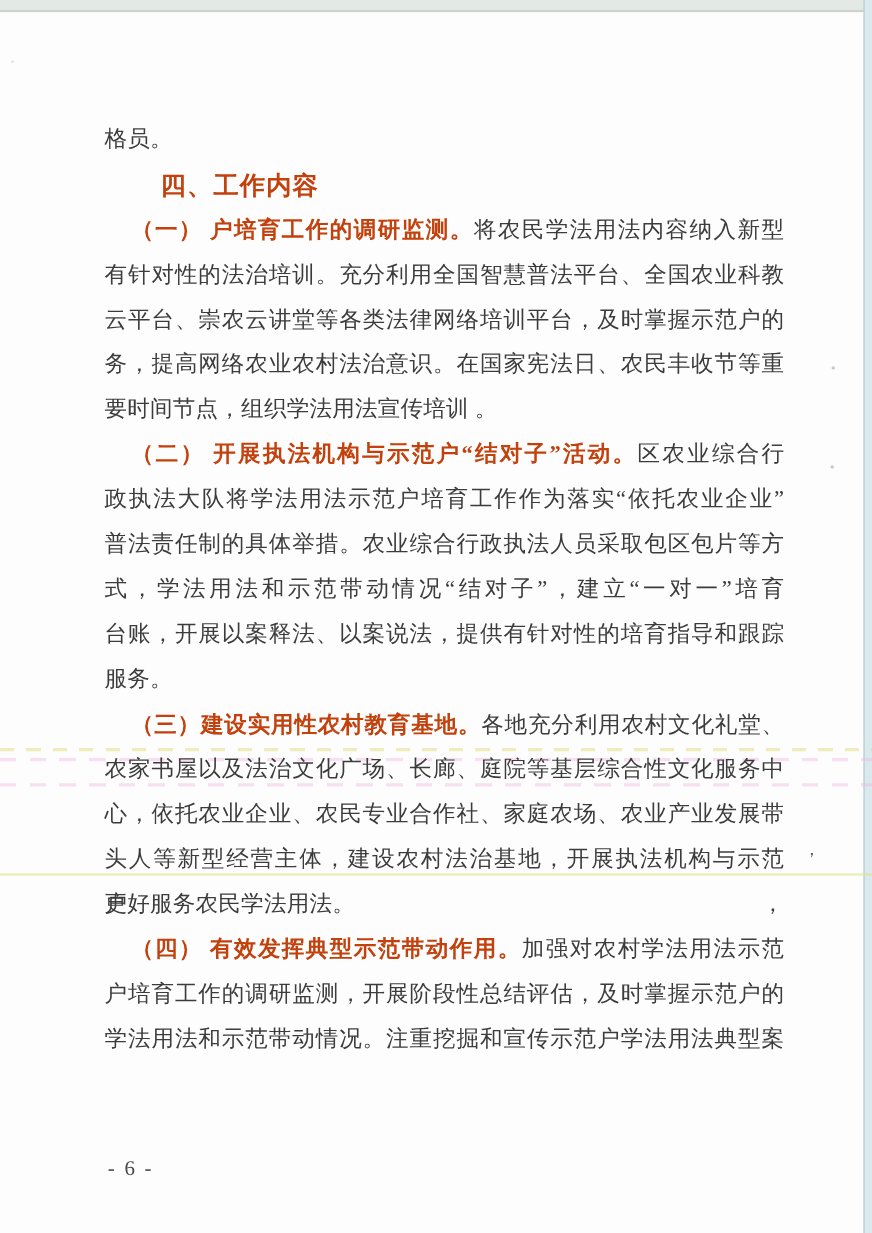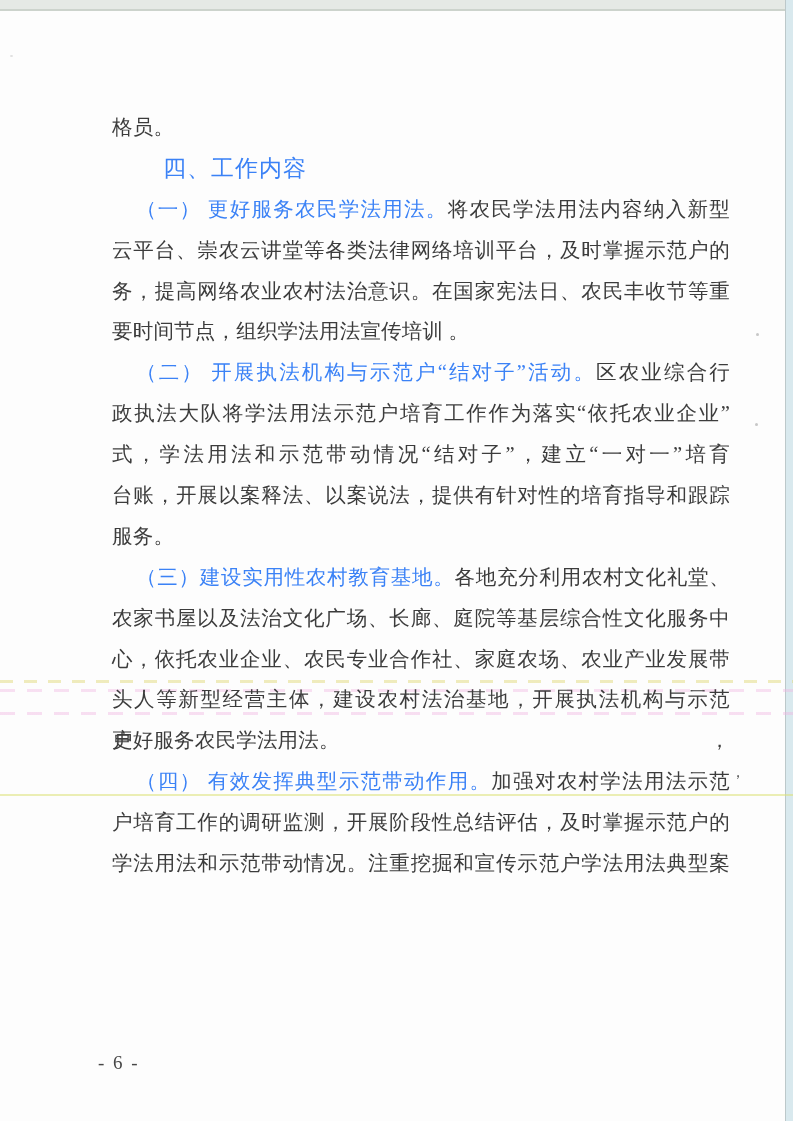--- a/index.html
+++ b/index.html
@@ -42,31 +42,31 @@
   .speck { position: absolute; border-radius: 50%; background: #9a9a9a; opacity: .55; }
   .speck-1 { left: 756px; top: 333px; width: 3px; height: 3px; }
   .speck-2 { left: 755px; top: 423px; width: 3px; height: 3px; }
   .speck-3 { left: 10px;  top: 55px;  width: 3px; height: 2px; opacity: .3; }
   .stray-comma {
     position: absolute; left: 730px; top: 762px;
     font-size: 16px; color: #5f5f5f;
   }
   
   .content {
-    position: absolute; left: 112px; top: 107px; width: 618px;
+    position: absolute; left: 95px; top: 107px; width: 618px;
     color: #3c3c3c;
   }
   .line {
     height: 40.9px; line-height: 40.9px;
     font-size: 20.5px;
     letter-spacing: 0.2px;
     white-space: nowrap;
   }
   .line.fill { text-align: justify; text-align-last: justify; white-space: normal; }
-  .line b { font-weight: 400; color: #3b82f6; }
+  .line b { font-weight: 700; color: #c2410c; }
   .line.heading b { font-size: 23px; font-family: "Liberation Sans", "DejaVu Sans", sans-serif; letter-spacing: 1px; }
   .indent-para { text-indent: 24px; }
   .indent-head { text-indent: 51px; }
   .footer-page-number {
     position: absolute; left: 98px; top: 1052px;
     font-size: 19px; color: #474747; letter-spacing: 2px;
     font-family: "Liberation Serif", "DejaVu Serif", serif;
   }
 </style>
 </head>
@@ -81,26 +81,28 @@
   <div class="artifact-line dash-pink-2"></div>
   <div class="artifact-line solid-yellow"></div>
   <div class="speck speck-1"></div>
   <div class="speck speck-2"></div>
   <div class="speck speck-3"></div>
   <div class="stray-comma">，</div>
 
   <div class="content">
       <div class="line">格员。</div>
       <div class="line indent-head heading"><b>四、工作内容</b></div>
-      <div class="line fill indent-para"><b>（一） 更好服务农民学法用法。</b>将农民学法用法内容纳入新型</div>
+      <div class="line fill indent-para"><b>（一） 户培育工作的调研监测。</b>将农民学法用法内容纳入新型</div>
+      <div class="line fill">有针对性的法治培训。充分利用全国智慧普法平台、全国农业科教</div>
       <div class="line fill">云平台、崇农云讲堂等各类法律网络培训平台，及时掌握示范户的</div>
       <div class="line fill">务，提高网络农业农村法治意识。在国家宪法日、农民丰收节等重</div>
       <div class="line">要时间节点，组织学法用法宣传培训 。</div>
       <div class="line fill indent-para"><b>（二） 开展执法机构与示范户“结对子”活动。</b>区农业综合行</div>
       <div class="line fill">政执法大队将学法用法示范户培育工作作为落实“依托农业企业”</div>
+      <div class="line fill">普法责任制的具体举措。农业综合行政执法人员采取包区包片等方</div>
       <div class="line fill">式，学法用法和示范带动情况“结对子”，建立“一对一”培育</div>
       <div class="line fill">台账，开展以案释法、以案说法，提供有针对性的培育指导和跟踪</div>
       <div class="line">服务。</div>
       <div class="line fill indent-para"><b>（三）建设实用性农村教育基地。</b>各地充分利用农村文化礼堂、</div>
       <div class="line fill">农家书屋以及法治文化广场、长廊、庭院等基层综合性文化服务中</div>
       <div class="line fill">心，依托农业企业、农民专业合作社、家庭农场、农业产业发展带</div>
       <div class="line fill">头人等新型经营主体，建设农村法治基地，开展执法机构与示范户，</div>
       <div class="line">更好服务农民学法用法。</div>
       <div class="line fill indent-para"><b>（四） 有效发挥典型示范带动作用。</b>加强对农村学法用法示范</div>
       <div class="line fill">户培育工作的调研监测，开展阶段性总结评估，及时掌握示范户的</div>

